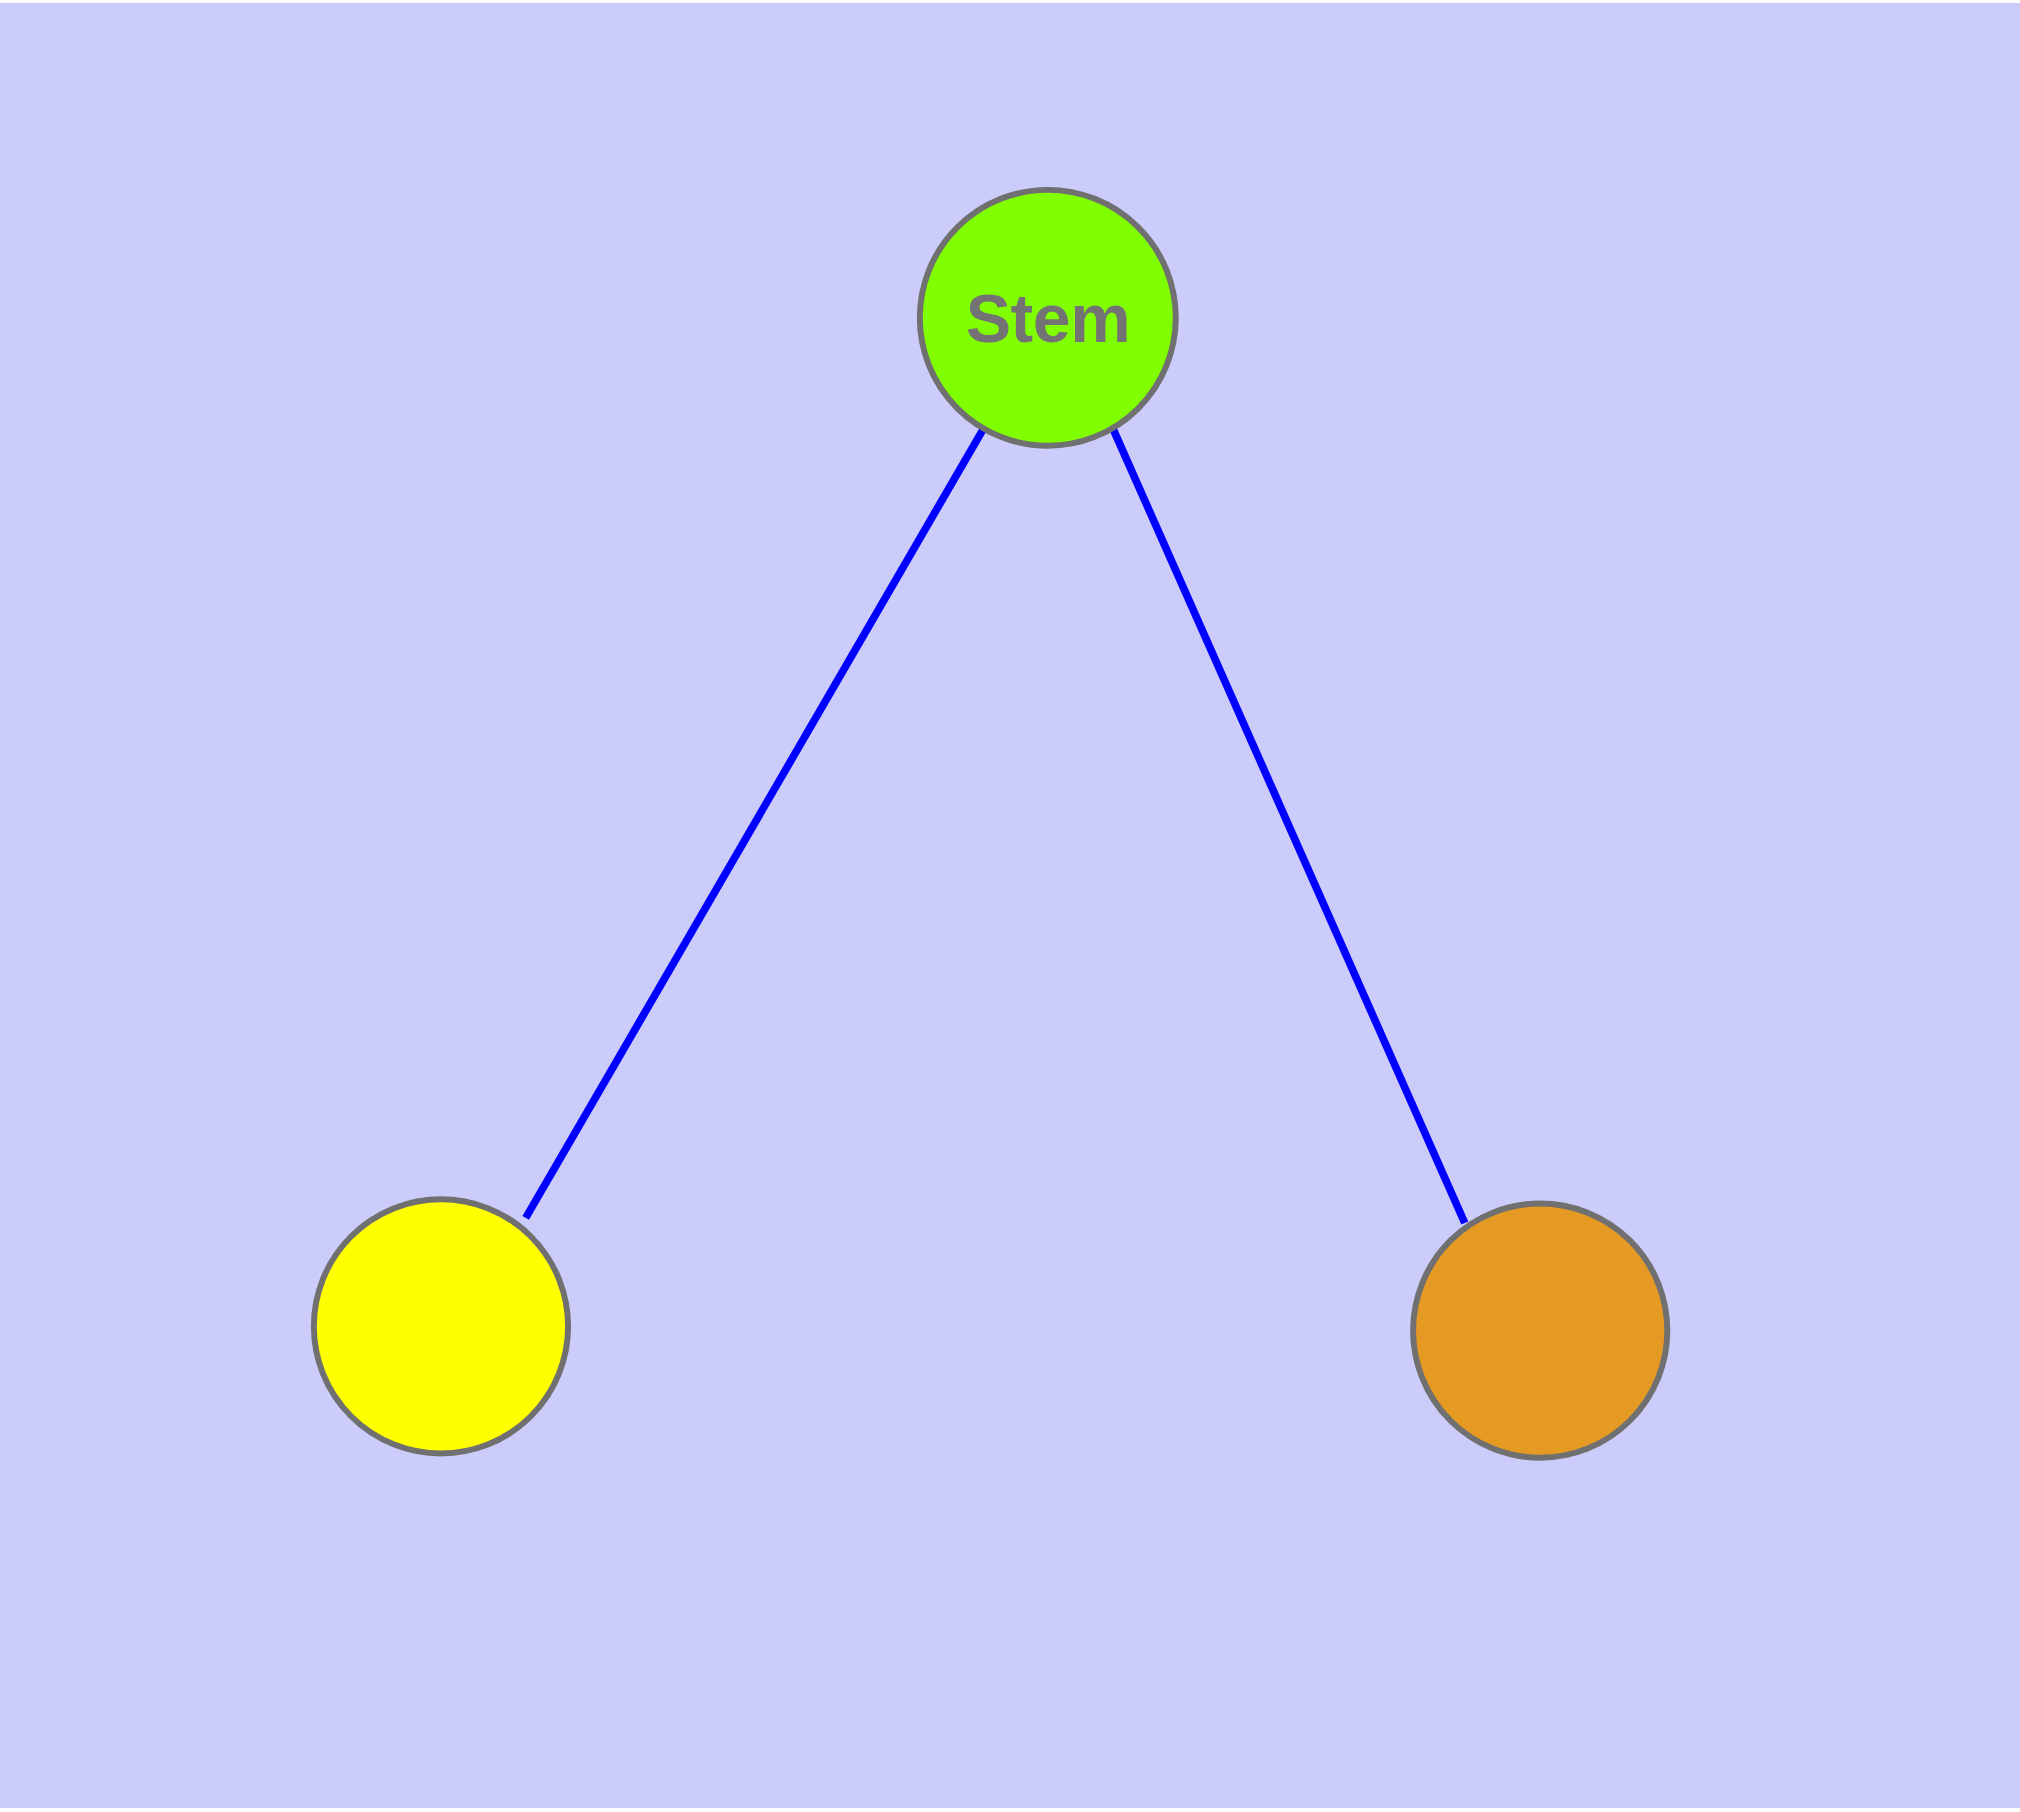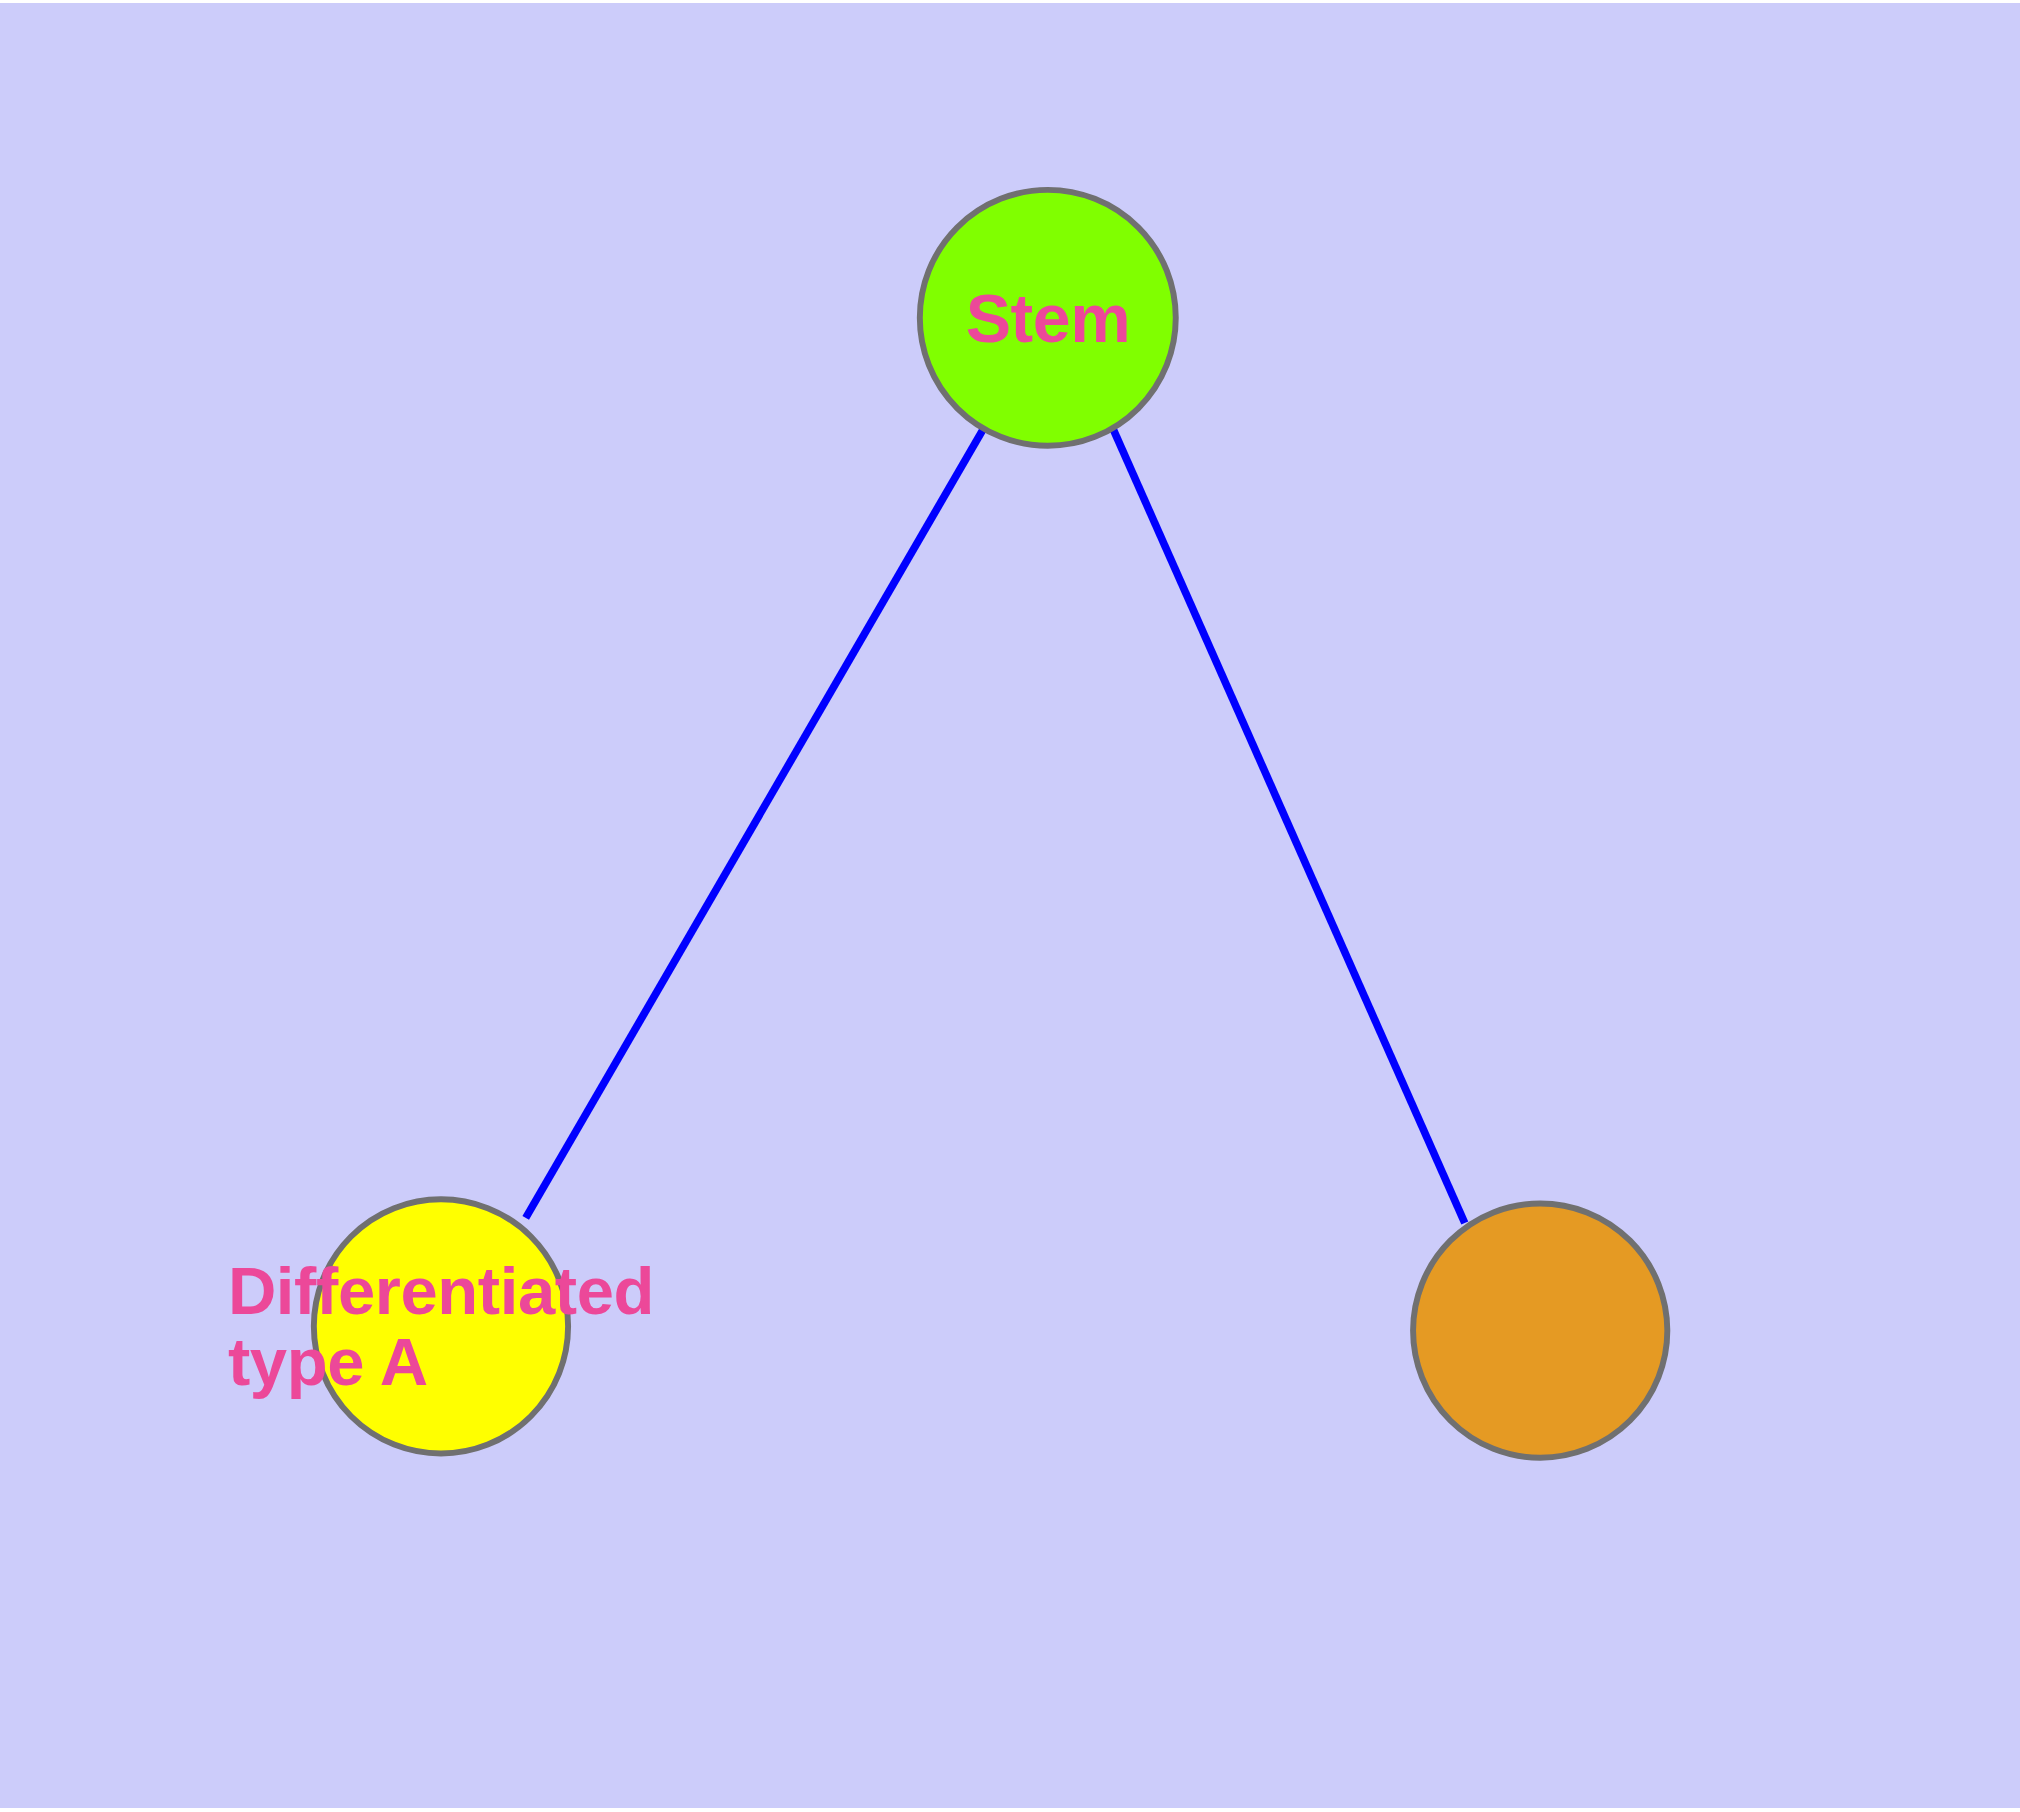--- a/index.html
+++ b/index.html
@@ -26,23 +26,23 @@
   }
   #graph-svg {
     position: absolute;
     left: 0;
     top: 0;
     width: 2021px;
     height: 1812px;
   }
   .node-label {
     position: absolute;
-    text-align: left;
+    text-align: right;
     font-weight: bold;
-    color: #ec4899;
+    color: #737373;
     line-height: 1.06;
     letter-spacing: -0.4px;
     white-space: pre;
     pointer-events: none;
     -webkit-font-smoothing: antialiased;
   }
   .label-stem {
     font-size: 68px;
     left: 1048px;
     top: 318px;
@@ -77,18 +77,16 @@
 
     <g>
       <circle cx="1236" cy="375" r="151" fill="#80ff00" stroke="#707070" stroke-width="7"></circle>
       <circle cx="520" cy="1565" r="150" fill="#ffff00" stroke="#707070" stroke-width="7"></circle>
       <circle cx="1817" cy="1570" r="150" fill="#e59a23" stroke="#707070" stroke-width="7"></circle>
     </g>
   </svg>
 
   <div class="node-label label-stem">Stem</div>
 
-  <div class="node-label label-a"><span>Differentiated</span>
-<span>type A</span></div>
 
 
 </div>
 
 
 </body></html>

